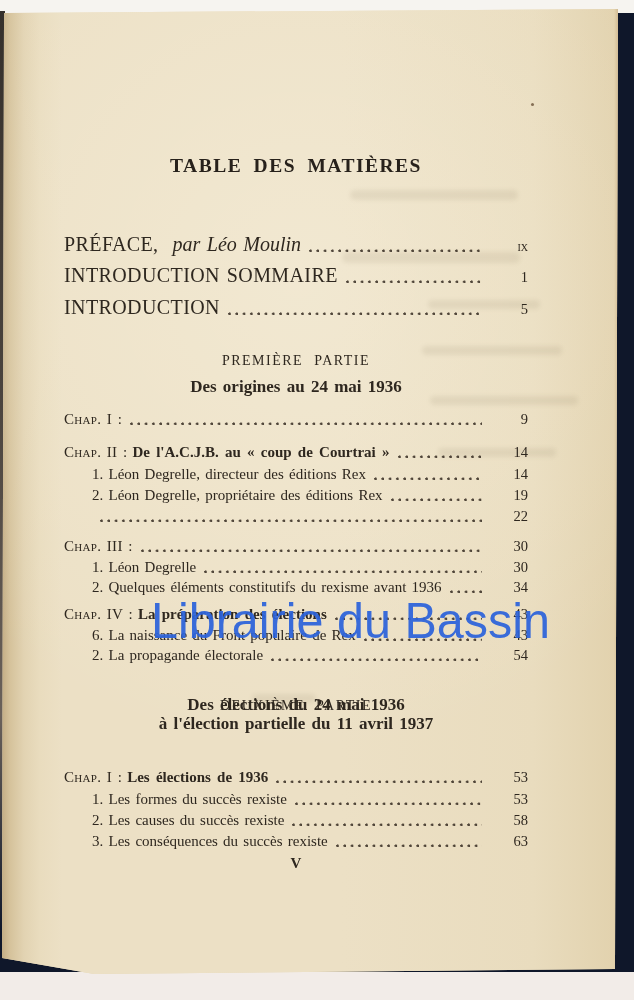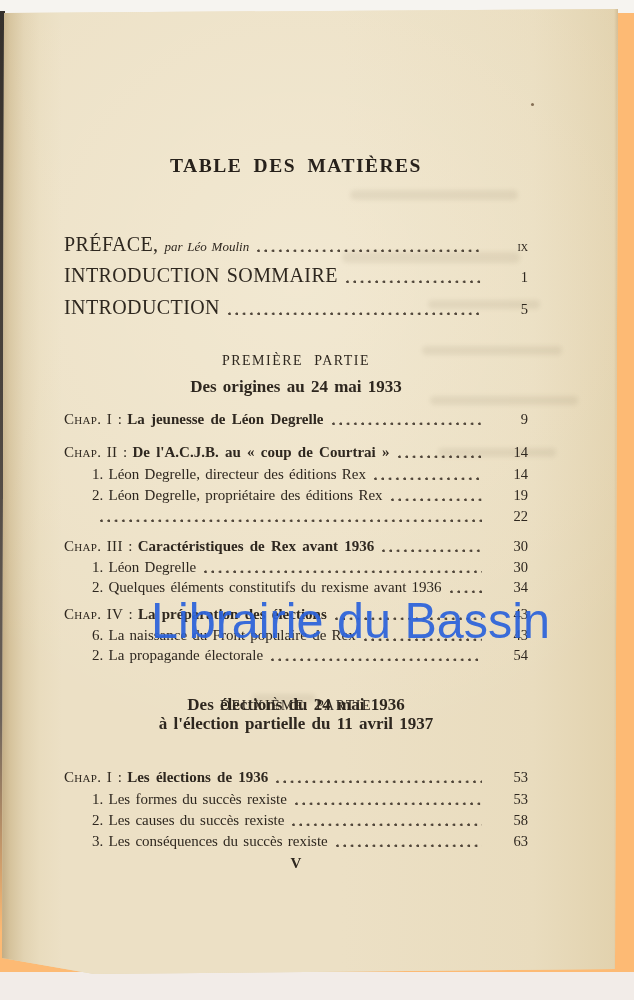--- a/index.html
+++ b/index.html
@@ -3,21 +3,21 @@
 <meta charset="utf-8">
 <style>
   html,body{margin:0;padding:0;}
   body{
     width:634px;height:1000px;
     font-family:"Liberation Serif", serif;
     background:#ebe8e3;
     position:relative;
     overflow:hidden;
   }
-  .photo{position:absolute;inset:0;width:634px;height:1000px;background:#fdba74;overflow:hidden;}
+  .photo{position:absolute;inset:0;width:634px;height:1000px;background:#0f172a;overflow:hidden;}
   .strip-top{position:absolute;left:0;top:0;width:634px;height:13px;background:#f6f4f0;}
   .strip-bottom{position:absolute;left:0;top:972px;width:634px;height:28px;background:#f2ecE8;background:#f2ece8;}
   .spine-shadow{
     position:absolute;left:0;top:11px;width:5px;height:940px;
     background:linear-gradient(180deg,#35302c 0%,#4a433d 40%,#6a615a 75%,rgba(106,97,90,0) 98%);
   }
   .page{
     position:absolute;left:2px;top:8px;width:618px;height:966px;
     clip-path:polygon(4px 5px,616px 1px,613px 961px,92px 966px,0px 950px,2px 5px);
     background:
@@ -35,21 +35,21 @@
   .row{position:absolute;left:0;right:0;display:flex;align-items:baseline;font-size:15px;line-height:19px;white-space:nowrap;word-spacing:1.5px;}
   .row.item{padding-left:28px;}
   .leader{
     flex:1;height:4px;align-self:flex-end;margin:0 6px 3px 8px;min-width:12px;
     background-image:radial-gradient(circle at 1.6px 1.8px, rgba(52,42,32,0.85) 1.15px, rgba(52,42,32,0) 1.6px);
     background-size:7.3px 4px;background-repeat:repeat-x;
   }
   .pagenum{flex:none;width:40px;text-align:right;font-size:14.5px;}
   .sc{font-variant:small-caps;}
   .fm-label{font-size:20px;letter-spacing:0.4px;font-family:Liberation Serif, serif;}
-  .fm-italic{font-style:italic;margin-left:6px;font-size:13px;}
+  .fm-italic{font-style:italic;margin-left:14px;font-size:20px;}
   .chaplabel{font-variant:small-caps;letter-spacing:0.3px;}
   .chaptitle{font-weight:bold;margin-left:5px;word-spacing:2.5px;}
   .doc-title{top:147px;font-size:19.5px;font-weight:bold;letter-spacing:1.5px;word-spacing:5px;color:#27211b;}
   .part-heading{font-size:14px;letter-spacing:1.5px;word-spacing:6px;}
   .part-subtitle{font-size:17px;font-weight:bold;line-height:19px;word-spacing:2px;white-space:pre-line;}
   .folio{font-size:15px;font-weight:bold;}
   .watermark{
     position:absolute;left:151px;top:596px;
     font-family:"Liberation Sans", sans-serif;
     font-size:50px;line-height:50px;font-weight:400;
@@ -92,25 +92,24 @@
         <span class="leader"></span>
         <span class="pagenum">1</span>
       </div>
       <div class="row" style="top:290px">
         <span class="fm-label">INTRODUCTION</span>
         <span class="leader"></span>
         <span class="pagenum">5</span>
       </div>
 
       <div class="center part-heading" style="top:345px">PREMIÈRE PARTIE</div>
-      <div class="center part-subtitle" style="top:369px">Des origines au 24 mai 1933</div>
+      <div class="center part-subtitle" style="top:369px">Des origines au 24 mai 1936</div>
 
       <div class="row" style="top:402px">
         <span class="chaplabel">Chap. I :</span>
-        <span class="chaptitle">La jeunesse de Léon Degrelle</span>
         <span class="leader"></span>
         <span class="pagenum">9</span>
       </div>
 
       <div class="row" style="top:435px">
         <span class="chaplabel">Chap. II :</span>
         <span class="chaptitle">De l'A.C.J.B. au « coup de Courtrai »</span>
         <span class="leader"></span>
         <span class="pagenum">14</span>
       </div>
@@ -124,21 +123,20 @@
         <span class="leader"></span>
         <span class="pagenum">19</span>
       </div>
       <div class="row item" style="top:499px">
         <span class="leader"></span>
         <span class="pagenum">22</span>
       </div>
 
       <div class="row" style="top:529px">
         <span class="chaplabel">Chap. III :</span>
-        <span class="chaptitle">Caractéristiques de Rex avant 1936</span>
         <span class="leader"></span>
         <span class="pagenum">30</span>
       </div>
       <div class="row item" style="top:550px">
         <span>1. Léon Degrelle</span>
         <span class="leader"></span>
         <span class="pagenum">30</span>
       </div>
       <div class="row item" style="top:570px">
         <span>2. Quelques éléments constitutifs du rexisme avant 1936</span>

